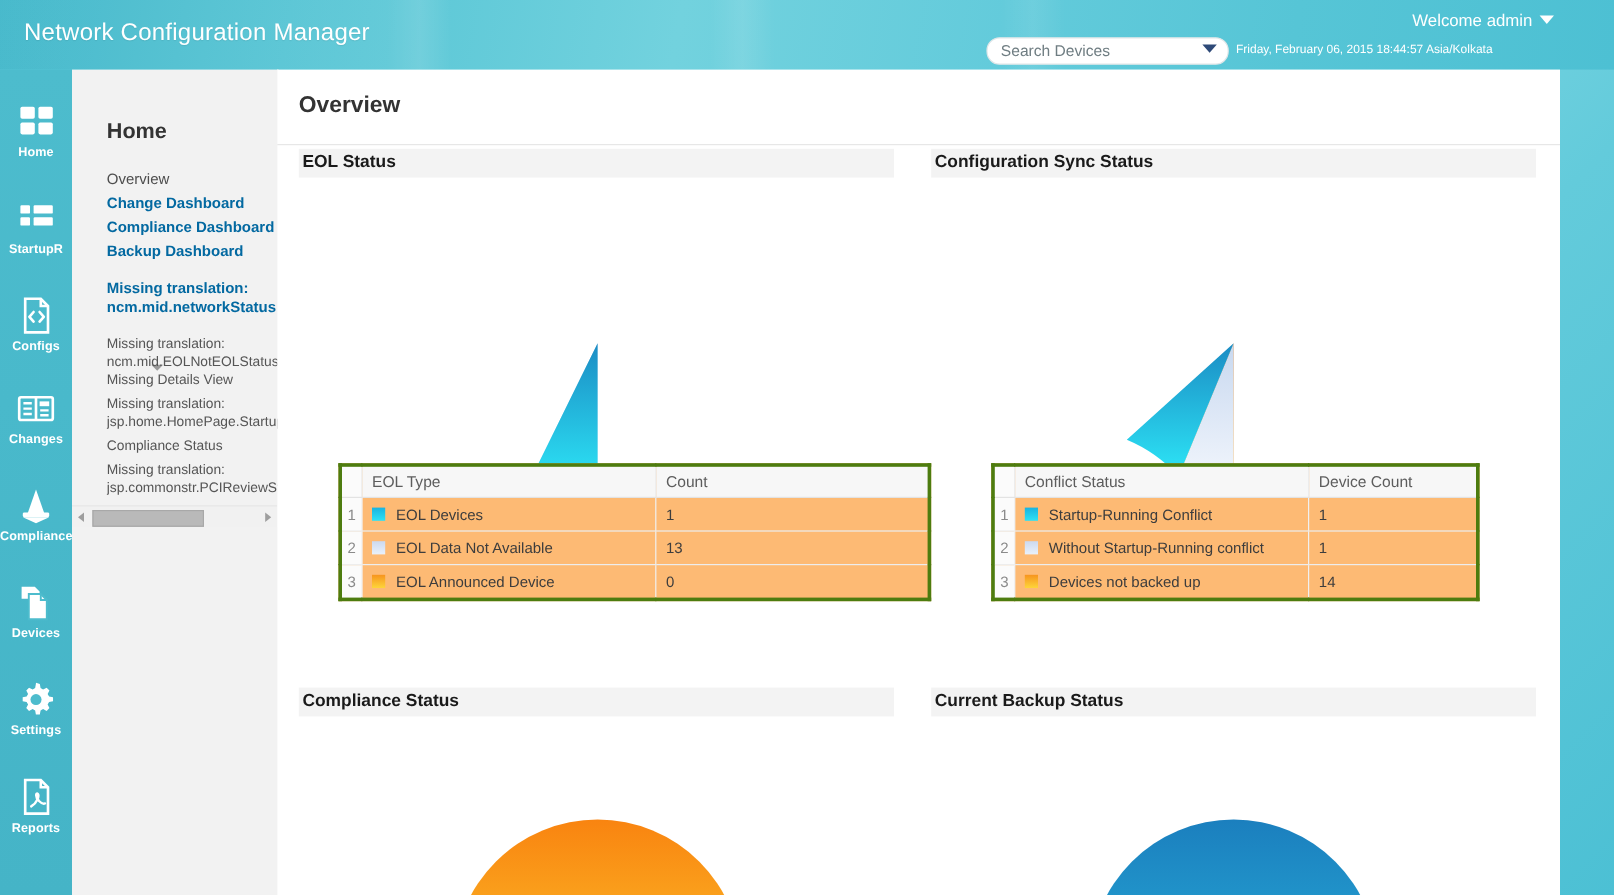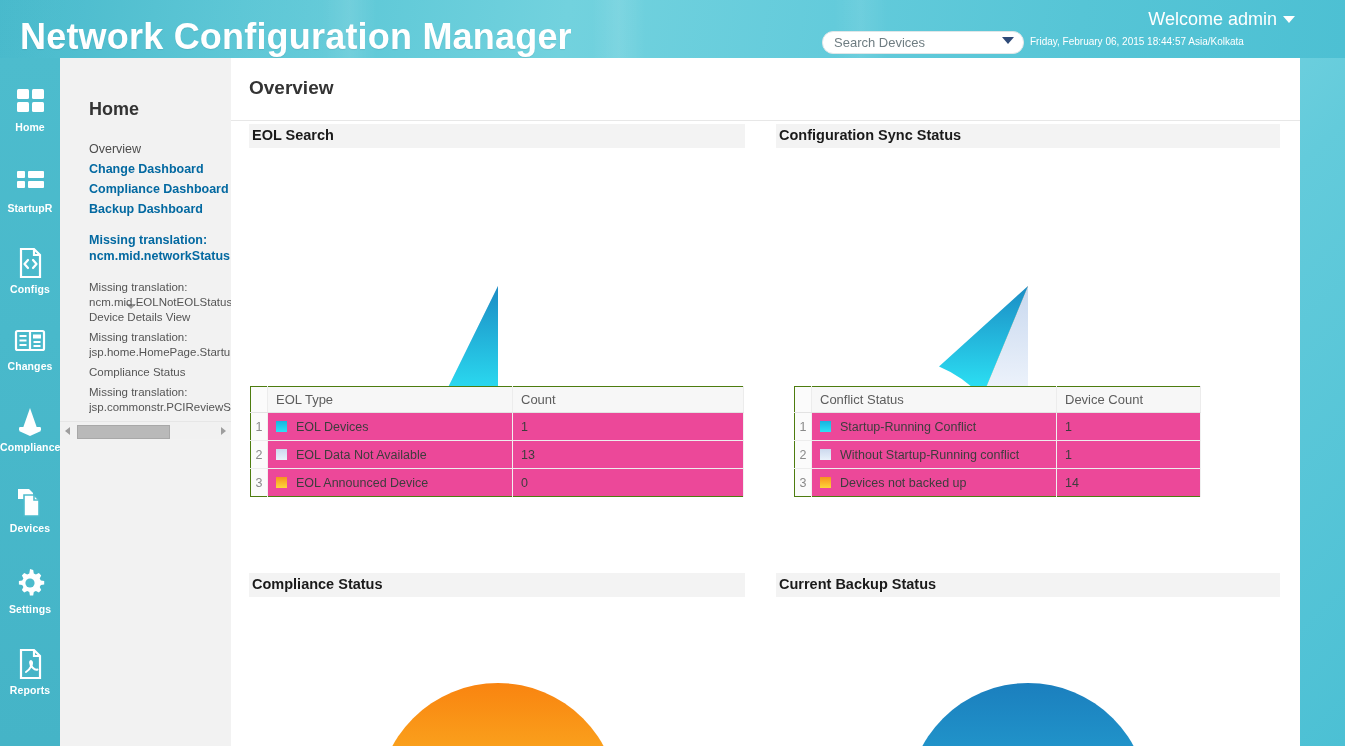--- a/index.html
+++ b/index.html
@@ -14,26 +14,26 @@
     position:absolute;left:0;top:0;width:1345px;height:58px;
     background:linear-gradient(100deg,#3fb6c9 0%,#55c4d4 18%,#72d2de 42%,#63cbdb 62%,#56c5d6 80%,#4dc0d3 100%);
   }
   #topbar:after{
     content:"";position:absolute;left:0;top:0;width:1345px;height:58px;
     background:linear-gradient(90deg,rgba(255,255,255,.05) 0 24%,rgba(255,255,255,.12) 26%,rgba(255,255,255,0) 28% 44%,rgba(255,255,255,.10) 46%,rgba(255,255,255,0) 48% 62%,rgba(255,255,255,.08) 64%,rgba(255,255,255,0) 66%);
     pointer-events:none;
   }
   #app-title{
     position:absolute;left:20px;top:16px;
-    font-size:36px;color:#ffffff;letter-spacing:.2px;font-weight:700;
+    font-size:20px;color:#ffffff;letter-spacing:.2px;font-weight:400;
     text-shadow:0 1px 1px rgba(0,0,0,.08);
     z-index:3;
   }
   #welcome{
-    position:absolute;right:50px;top:9px;color:#ffffff;font-size:18px;z-index:3;cursor:pointer;
+    position:absolute;right:50px;top:9px;color:#ffffff;font-size:14px;z-index:3;cursor:pointer;
   }
   #welcome .caret{
     display:inline-block;margin-left:6px;
     border-left:6px solid transparent;border-right:6px solid transparent;
     border-top:7px solid #ffffff;vertical-align:2px;
   }
   #searchbox{
     position:absolute;left:822px;top:31px;width:200px;height:21px;
     background:#ffffff;border:1px solid #dfe6e8;border-radius:11px;
     z-index:3;cursor:pointer;
@@ -98,21 +98,21 @@
   .panel-head{
     position:absolute;left:0;top:0;width:100%;height:24px;background:#f3f3f3;
   }
   .panel-head .ph-text{
     position:absolute;left:3px;top:3px;font-size:14.5px;font-weight:bold;color:#1a1a1a;
   }
   .chart-area{position:absolute;left:0;top:32px;width:100%;}
   
   table.grid{
     position:absolute;border-collapse:collapse;width:494px;font-size:12.5px;color:#3d3d3d;
-    border:1px solid #4d7c0f;background:#ec4899;
+    border:3px solid #4d7c0f;background:#fdba74;margin-left:32px;
   }
   table.grid th{
     background:#f7f7f7;font-weight:normal;color:#5d5d5d;text-align:left;font-size:13px;
     height:25px;border-bottom:1px solid #e3e3e3;border-right:1px solid #ececec;padding:0 8px;
   }
   table.grid td{
     height:27px;border-bottom:1px solid #ededed;border-right:1px solid #f0f0f0;padding:0 8px;
     color:#3d3d3d;
   }
   table.grid tr:last-child td{border-bottom:none;}
@@ -250,21 +250,21 @@
   <div class="nav-link bold" style="top:174px;line-height:16px;font-size:12.5px;">
     <span>Missing translation:</span><br>
     <span>ncm.mid.networkStatus</span>
   </div>
 
   <div class="nav-sub" style="top:222px">
     <span>Missing translation:</span><br>
     <span>ncm.mid.EOLNotEOLStatus</span>
   </div>
   <div class="nav-sub" style="top:252px">
-    <span>Device Details View</span>
+    <span>Missing Details View</span>
   </div>
   <div class="nav-sub" style="top:272px">
     <span>Missing translation:</span><br>
     <span>jsp.home.HomePage.StartupR</span>
   </div>
   <div class="nav-sub" style="top:307px">
     <span>Compliance Status</span>
   </div>
   <div class="nav-sub" style="top:327px">
     <span>Missing translation:</span><br>
@@ -277,21 +277,21 @@
   <div id="subnav-thumb"></div>
   <span class="arrowR"></span>
 </div>
 
 <div id="content">
   <div id="page-title">Overview</div>
   <div id="title-rule"></div>
 
   <div class="panel" style="left:18px;top:66px;">
     <div class="panel-head">
-      <span class="ph-text">EOL Search</span>
+      <span class="ph-text">EOL Status</span>
     </div>
     <div class="chart-area">
       <svg width="496" height="262" viewBox="0 0 496 262">
         <defs>
           <linearGradient id="g-pale" x1="0" y1="0" x2="0" y2="1">
             <stop offset="0%" stop-color="#c8d8ef"></stop>
               <stop offset="100%" stop-color="#f3f7fd"></stop>
           </linearGradient>
           <linearGradient id="g-cyan" x1="0" y1="0" x2="0" y2="1">
             <stop offset="0%" stop-color="#1b8cc4"></stop>

